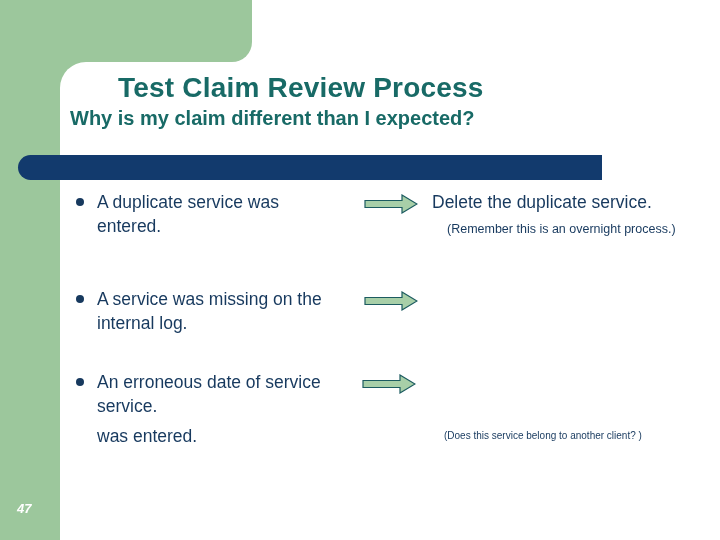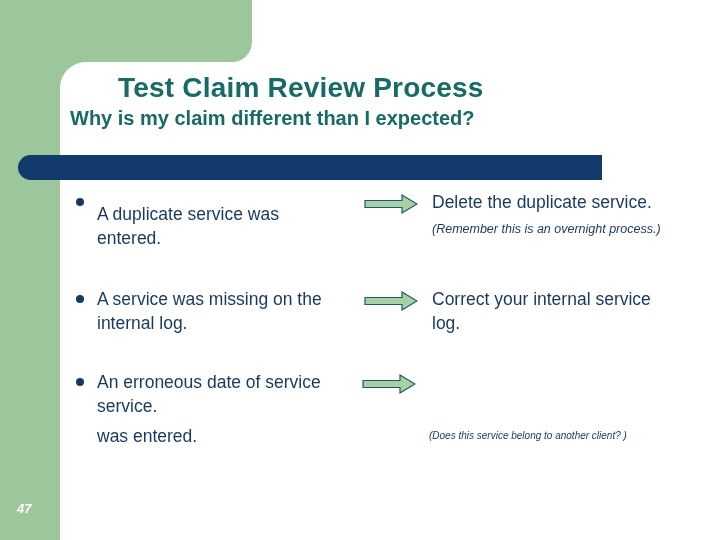--- a/index.html
+++ b/index.html
@@ -23,21 +23,21 @@
     border-top-left-radius:26px;z-index:1;}
   .title{position:absolute;left:70px;top:72px;font-size:28px;font-weight:bold;color:var(--teal);
     z-index:3;white-space:nowrap;letter-spacing:.2px;margin-left:48px;}
   .subtitle{position:absolute;left:70px;top:107px;font-size:20px;font-weight:bold;color:var(--teal);
     z-index:3;white-space:nowrap;text-align:right;}
   .bar{position:absolute;left:18px;top:155px;width:584px;height:25px;background:var(--navy);
     border-radius:12.5px 0 0 12.5px;z-index:3;}
   .bullet{position:absolute;width:8px;height:8px;border-radius:50%;background:var(--navy_text);z-index:3;}
   .cause,.action{position:absolute;font-size:17.5px;color:var(--navy_text);line-height:24px;
     white-space:pre-line;z-index:3;}
-  .note{position:absolute;font-style:italic;color:var(--navy_text);z-index:3;}
+  .note{position:absolute;color:var(--navy_text);z-index:3;margin-left:15px;}
   .note-small{font-size:12.5px;line-height:17px;}
   .note-large{font-size:10px;line-height:22px;}
   .arrow{position:absolute;width:54px;height:20px;z-index:3;}
   .arrow svg{display:block;}
   .action-centered{text-align:center;padding-left:45px;}
   .pagenum{position:absolute;left:17px;top:501px;font-size:13px;font-weight:bold;font-style:italic;
     color:var(--white);z-index:4;}
 </style>
 </head>
 <body>
@@ -46,40 +46,38 @@
   <div class="corner-patch"></div>
   <div class="content"></div>
   <div class="green-col"></div>
   <div class="green-top"></div>
 
   <div class="title">Test Claim Review Process</div>
   <div class="subtitle">Why is my claim different than I expected?</div>
   <div class="bar"></div>
 
   <div class="bullet" style="left:76px;top:198px;"></div>
-  <div class="cause" style="left:97px;top:190px;width:270px;margin-top:12px;">A duplicate service was
+  <div class="cause" style="left:97px;top:190px;width:270px;">A duplicate service was
 entered.</div>
   <div class="arrow" style="left:364px;top:194px;">
     <svg width="54" height="20" viewBox="0 0 54 20">
       <polygon points="1,6.5 38,6.5 38,1 53,10 38,19 38,13.5 1,13.5" fill="var(--sage_light)" stroke="#1c5b60" stroke-width="1.2"></polygon>
     </svg>
   </div>
   <div class="action" style="left:432px;top:190px;width:282px;">Delete the duplicate service.</div>
   <div class="note note-small" style="left:432px;top:221px;width:240px;">(Remember this is an overnight process.)</div>
 
   <div class="bullet" style="left:76px;top:295px;"></div>
   <div class="cause" style="left:97px;top:287px;width:270px;">A service was missing on the
 internal log.</div>
   <div class="arrow" style="left:364px;top:291px;">
     <svg width="54" height="20" viewBox="0 0 54 20">
       <polygon points="1,6.5 38,6.5 38,1 53,10 38,19 38,13.5 1,13.5" fill="var(--sage_light)" stroke="#1c5b60" stroke-width="1.2"></polygon>
     </svg>
   </div>
-  <div class="action" style="left:432px;top:287px;width:260px;">Correct your internal service
-log.</div>
 
   <div class="bullet" style="left:76px;top:378px;"></div>
   <div class="cause" style="left:97px;top:370px;width:270px;">An erroneous date of service
 service.</div>
   <div class="cause" style="left:97px;top:424px;width:270px;">was entered.</div>
   <div class="arrow" style="left:362px;top:374px;">
     <svg width="54" height="20" viewBox="0 0 54 20">
       <polygon points="1,6.5 38,6.5 38,1 53,10 38,19 38,13.5 1,13.5" fill="var(--sage_light)" stroke="#1c5b60" stroke-width="1.2"></polygon>
     </svg>
   </div>

